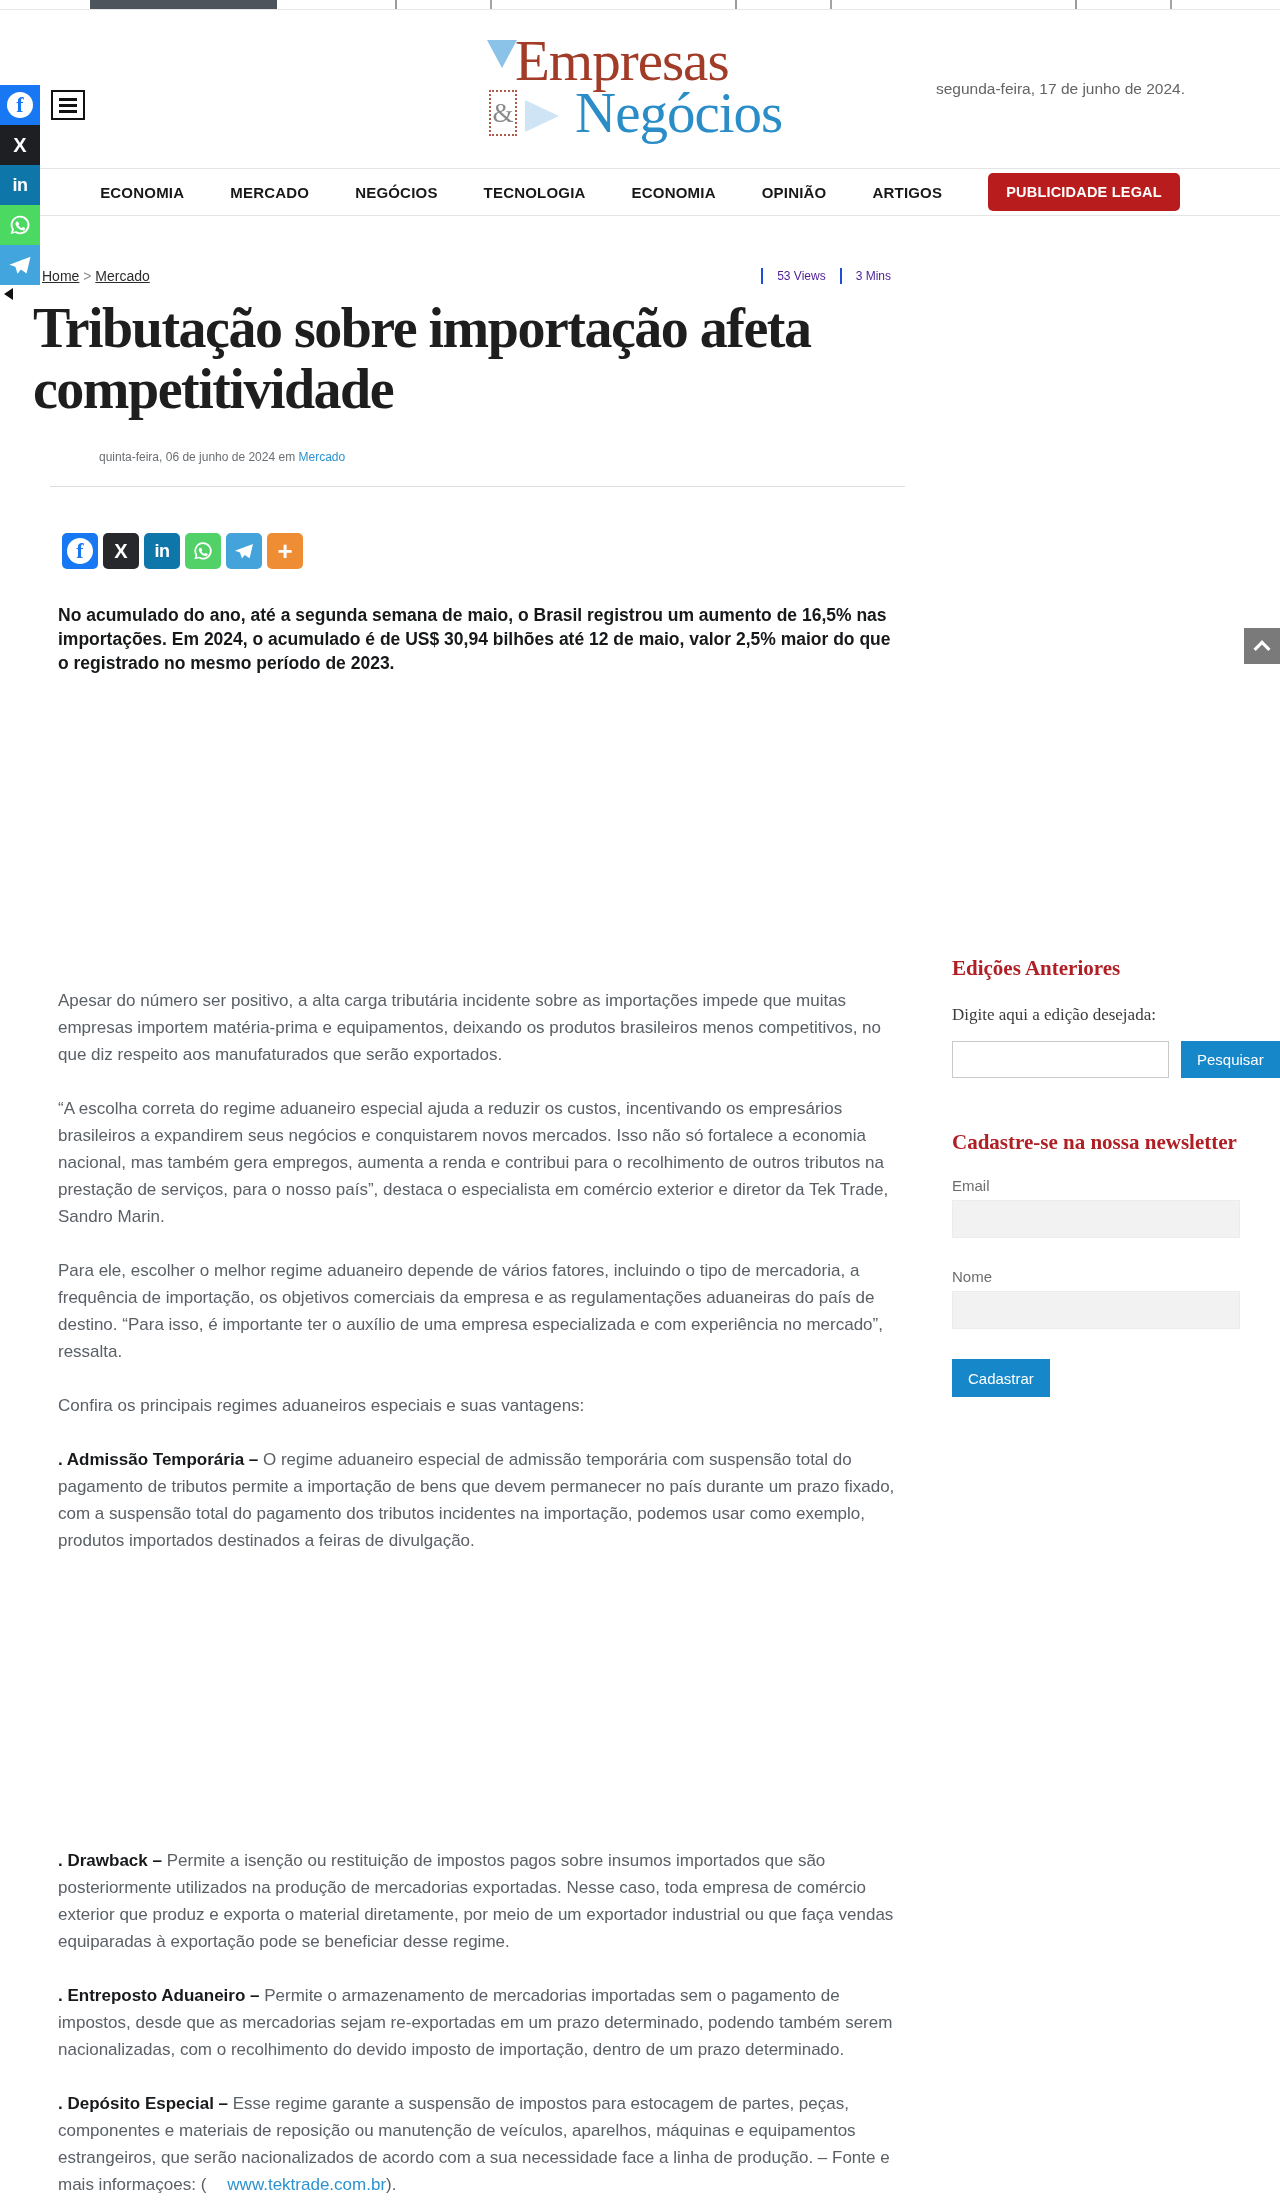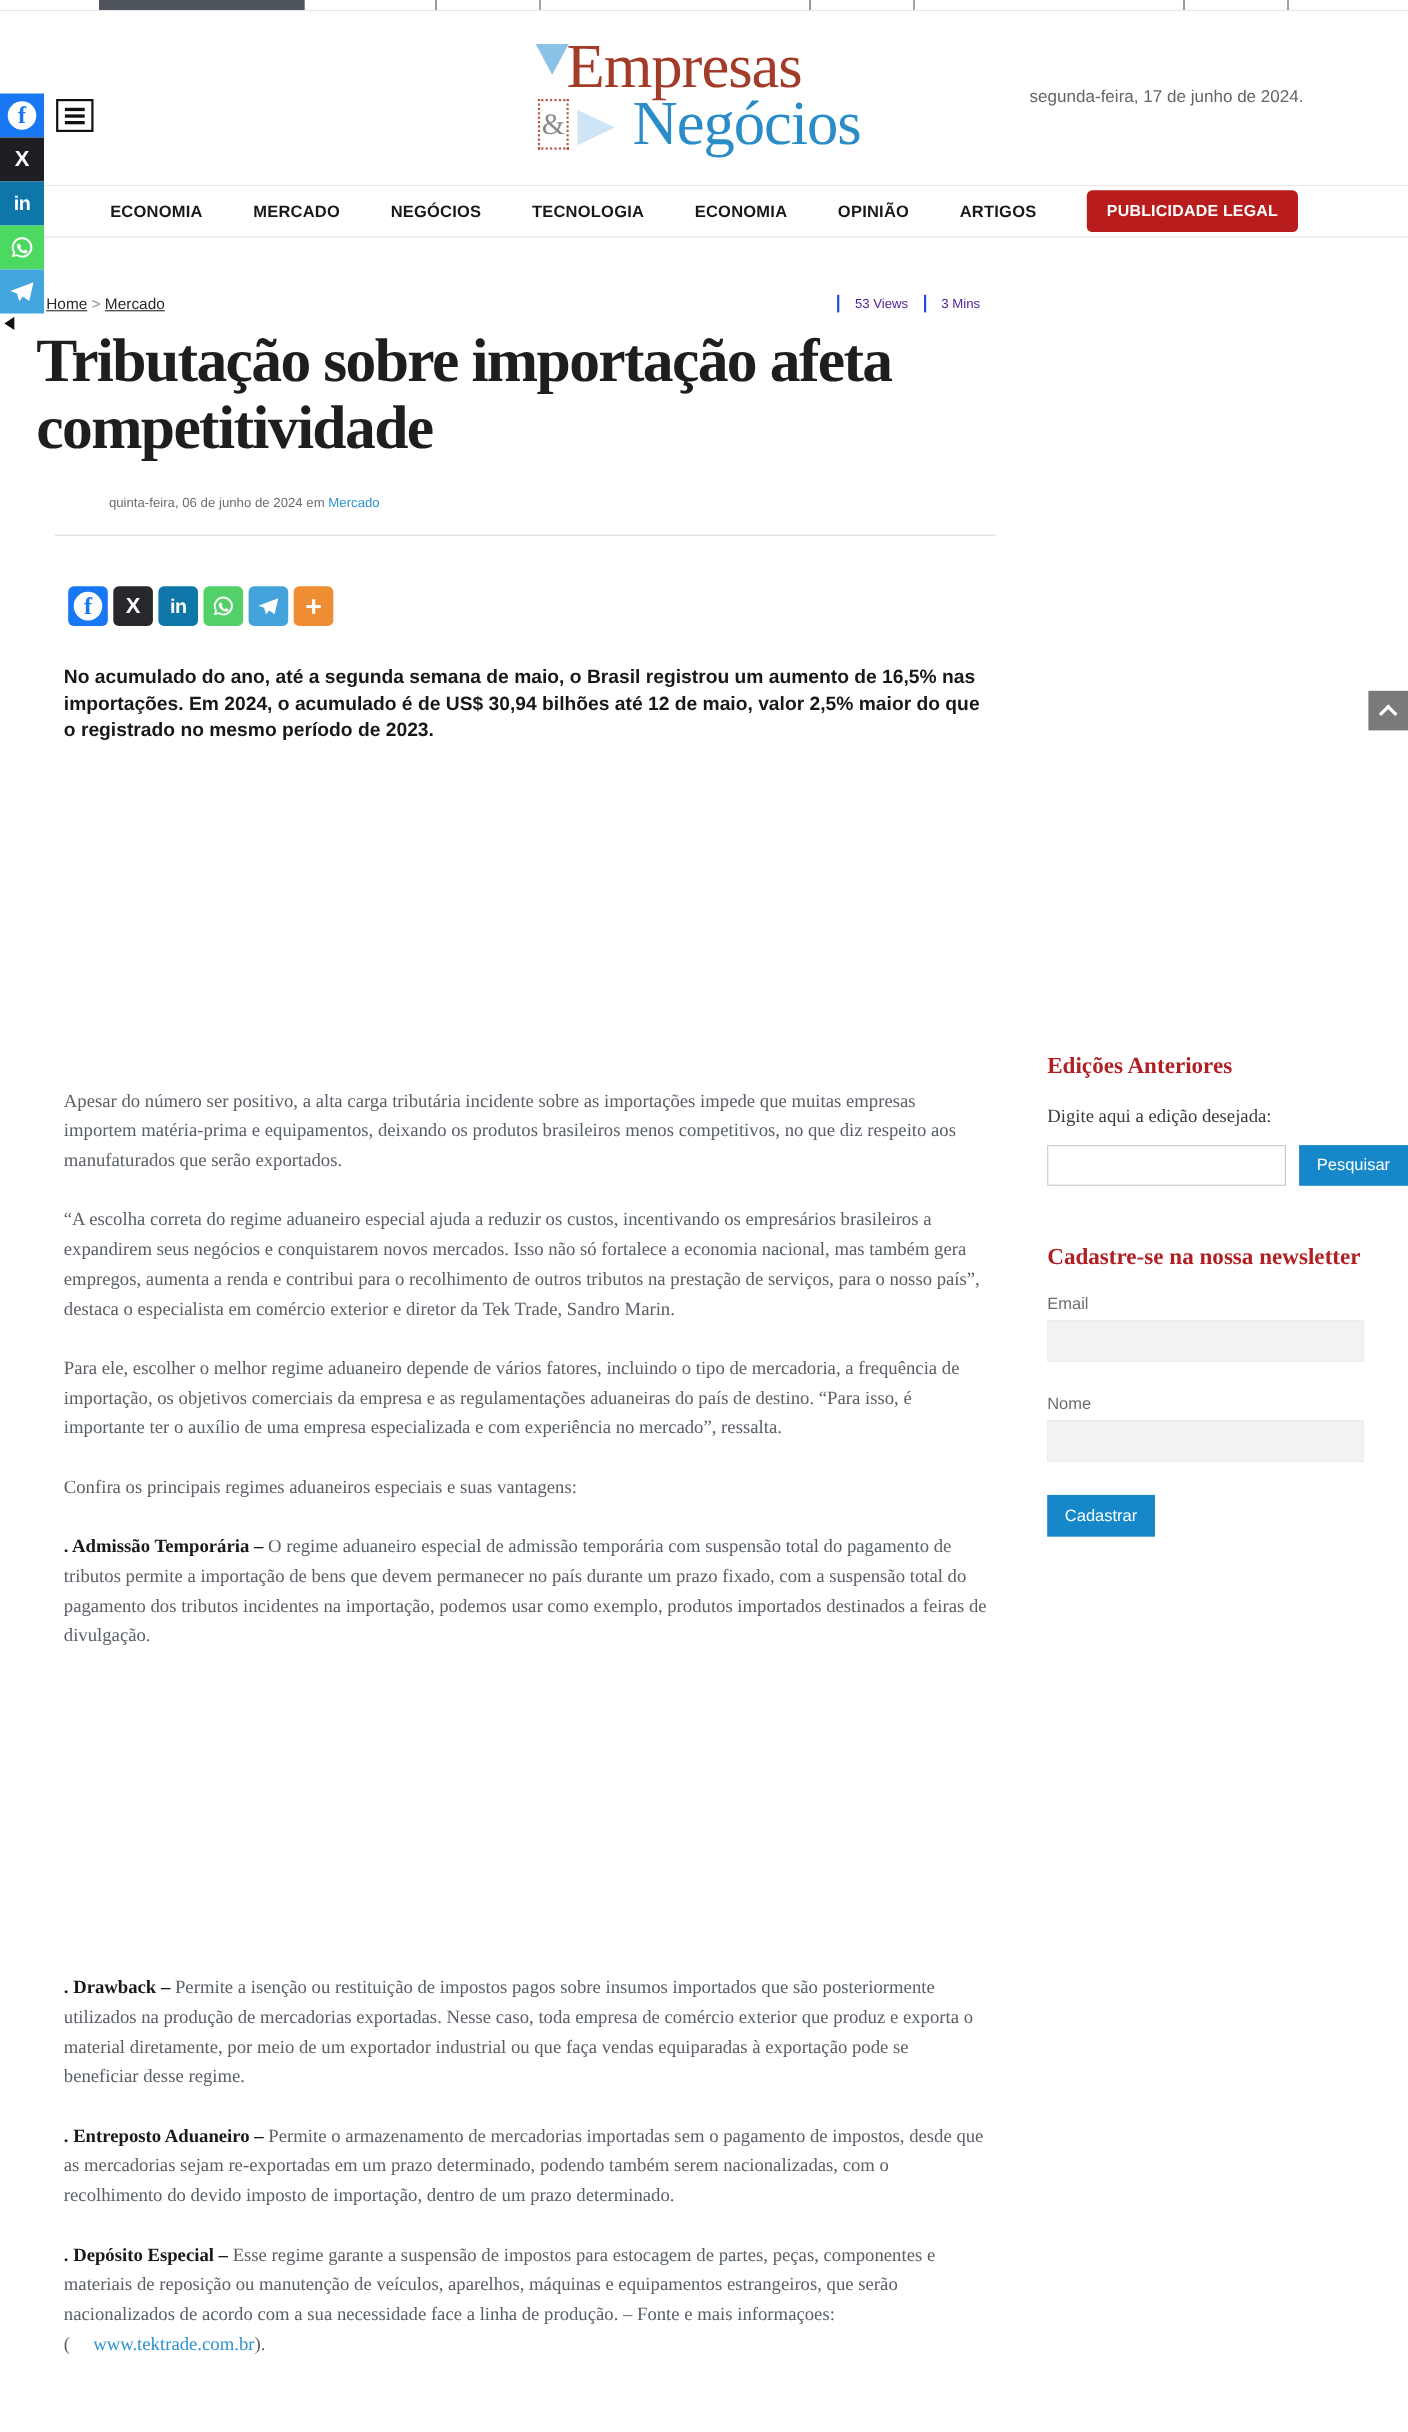--- a/index.html
+++ b/index.html
@@ -58,21 +58,21 @@
   .fb-circle { width:26px; height:26px; background:#fff; border-radius:50%; display:flex; align-items:center; justify-content:center; color:#1877f2; font-family:"Liberation Serif", serif; font-weight:bold; font-size:22px; }
   .x-glyph { font-weight:bold; font-size:20px; }
   .in-glyph { font-weight:bold; font-size:18px; letter-spacing:-.5px;text-align:right; }
 
   .intro { margin-top:34px; width:845px; font-size:17.5px; font-weight:bold; color:#16181a; line-height:24px; }
 
   .ad-gap { width:100%; }
   .gap1 { height:312px; }
   .gap2 { height:266px; }
 
-  .article p.body { width:840px; font-size:17px; color:#5a6066; line-height:27px; margin-bottom:27px;font-family:Liberation Serif, serif; }
+  .article p.body { width:840px; font-size:17px; color:#5a6066; line-height:27px; margin-bottom:27px; }
   .article p.body b { color:#17191b; }
   .article p.body a { color:#2c92cf; text-decoration:none; cursor:pointer;margin-left:21px; }
 
   
   .sidebar { position:absolute; left:952px; top:688px; width:288px; }
   .sb-h2 { font-family:"Liberation Serif", serif; font-weight:bold; font-size:21px; color:#b01f24; }
   .sb-sub { margin-top:24px; font-family:"Liberation Serif", serif; font-size:17px; color:#3a3a3a; }
   .search-row { margin-top:16px; display:flex; gap:12px; }
   .search-row input { flex:1; height:37px; border:1px solid #c9c9c9; background:#fff; padding:0 8px; font-size:15px; }
   .btn-blue { background:#1688c9; color:#fff; border:none; font-size:15px; padding:0 16px; height:37px; cursor:pointer; }

